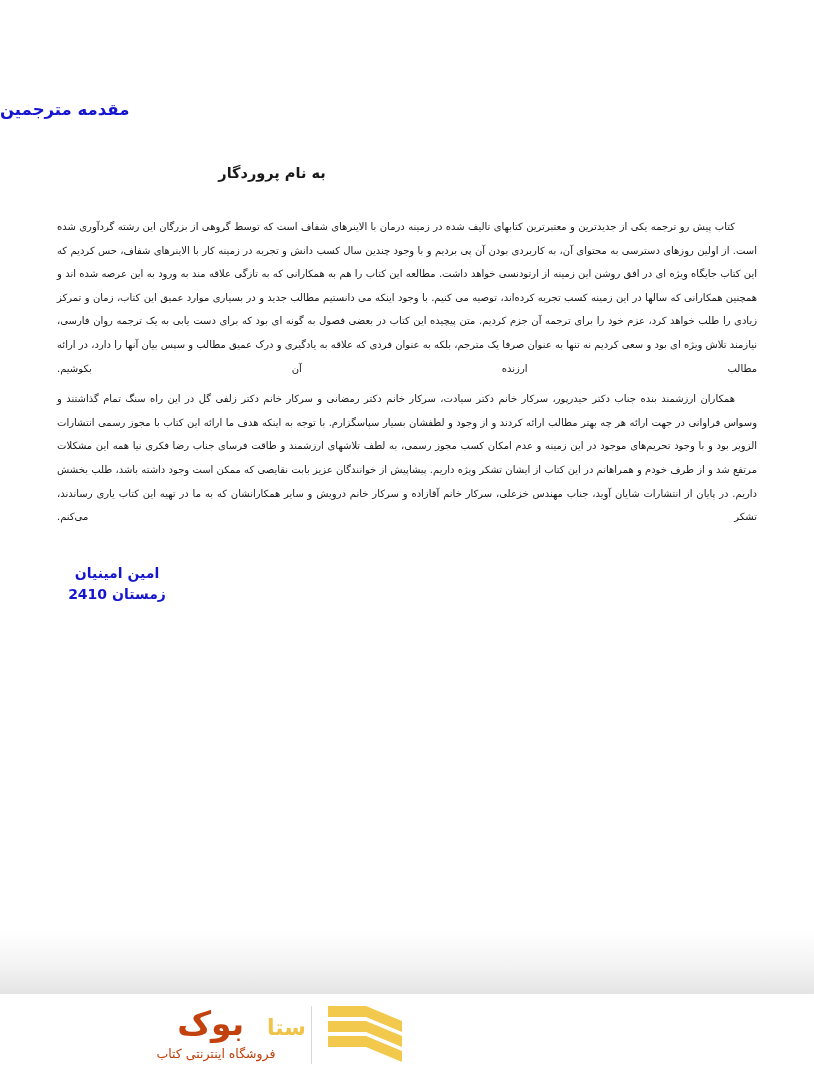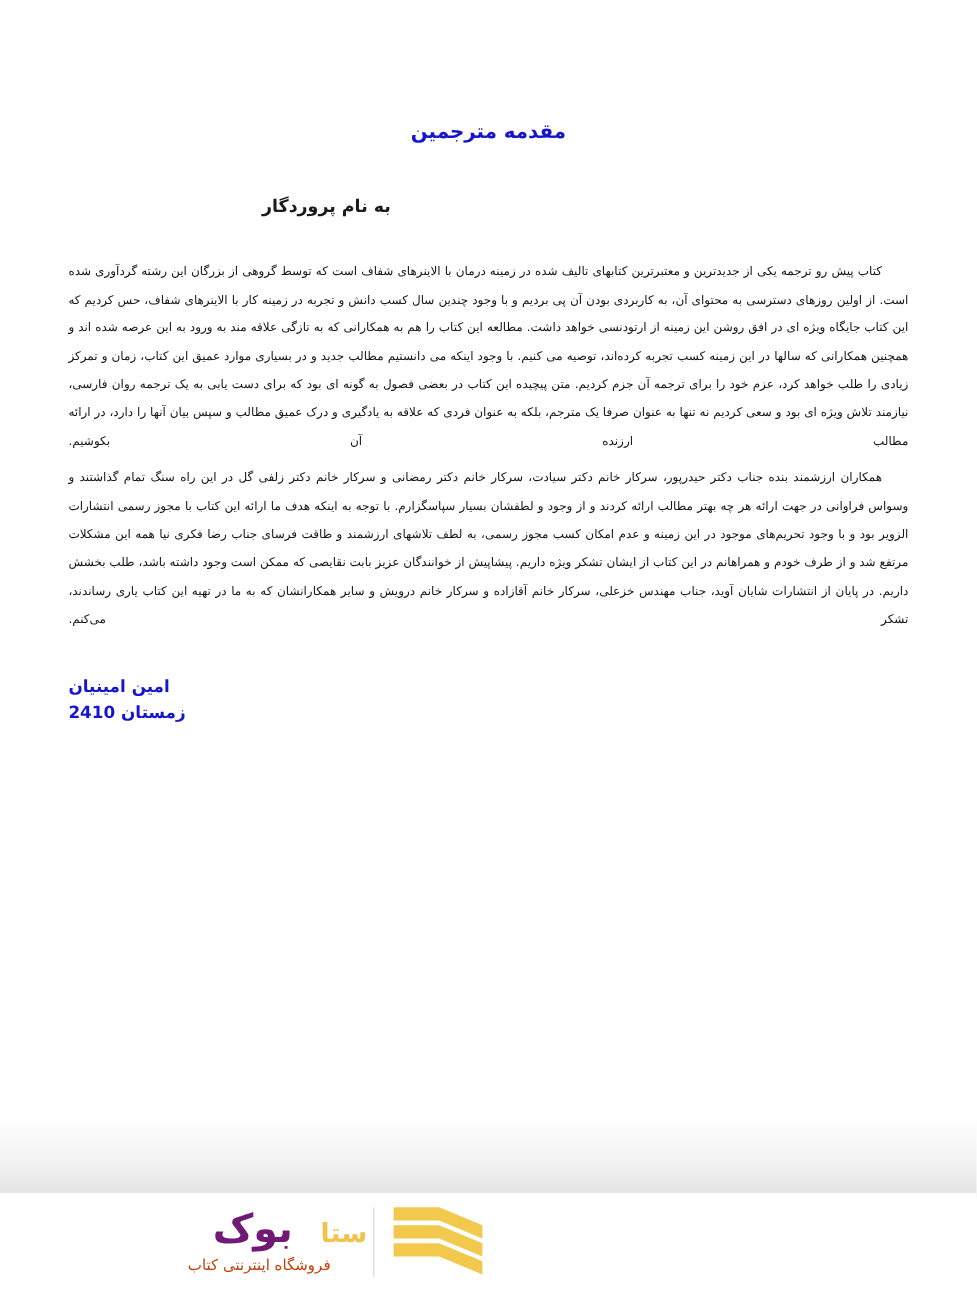--- a/index.html
+++ b/index.html
@@ -21,21 +21,21 @@
     position: absolute;
     top: 0;
     left: 0;
     width: 814px;
     padding: 0;
   }
 
   .doc-title {
     margin: 0;
     padding-top: 100px;
-    text-align: center;
+    text-align: left;
     color: #1515cf;
     font-size: 16.5px;
     font-weight: bold;
     letter-spacing: 0px;
     direction: rtl;
   }
 
   .invocation {
     margin: 0;
     padding-top: 46px;
@@ -77,21 +77,21 @@
     direction: rtl;
     width: 700px;
     margin: 0 auto;
     padding-top: 34px;
     color: #1515cf;
     font-size: 14px;
     font-weight: bold;
     line-height: 21px;
     text-align: left;
   }
-  .signature div { text-align: left; }
+  .signature div { text-align: center; }
   .sig-line {
     display: block;
     
     margin-right: auto;
     width: 120px;
     text-align: center;
   }
 
   
   .footer-band {
@@ -151,21 +151,21 @@
     font-size: 22px;
     font-weight: bold;
     color: #f0c34a;
     letter-spacing: -1px;
     line-height: 40px;
     margin-left: 23px;
   }
   .logo-word .w2 {
     font-size: 33px;
     font-weight: bold;
-    color: #701a75;
+    color: #c2410c;
     letter-spacing: -1px;
     line-height: 40px;
   }
   .logo-sub {
     position: absolute;
     right: 106px;
     top: 48px;
     width: 180px;
     font-size: 12.5px;
     color: #c2410c;

